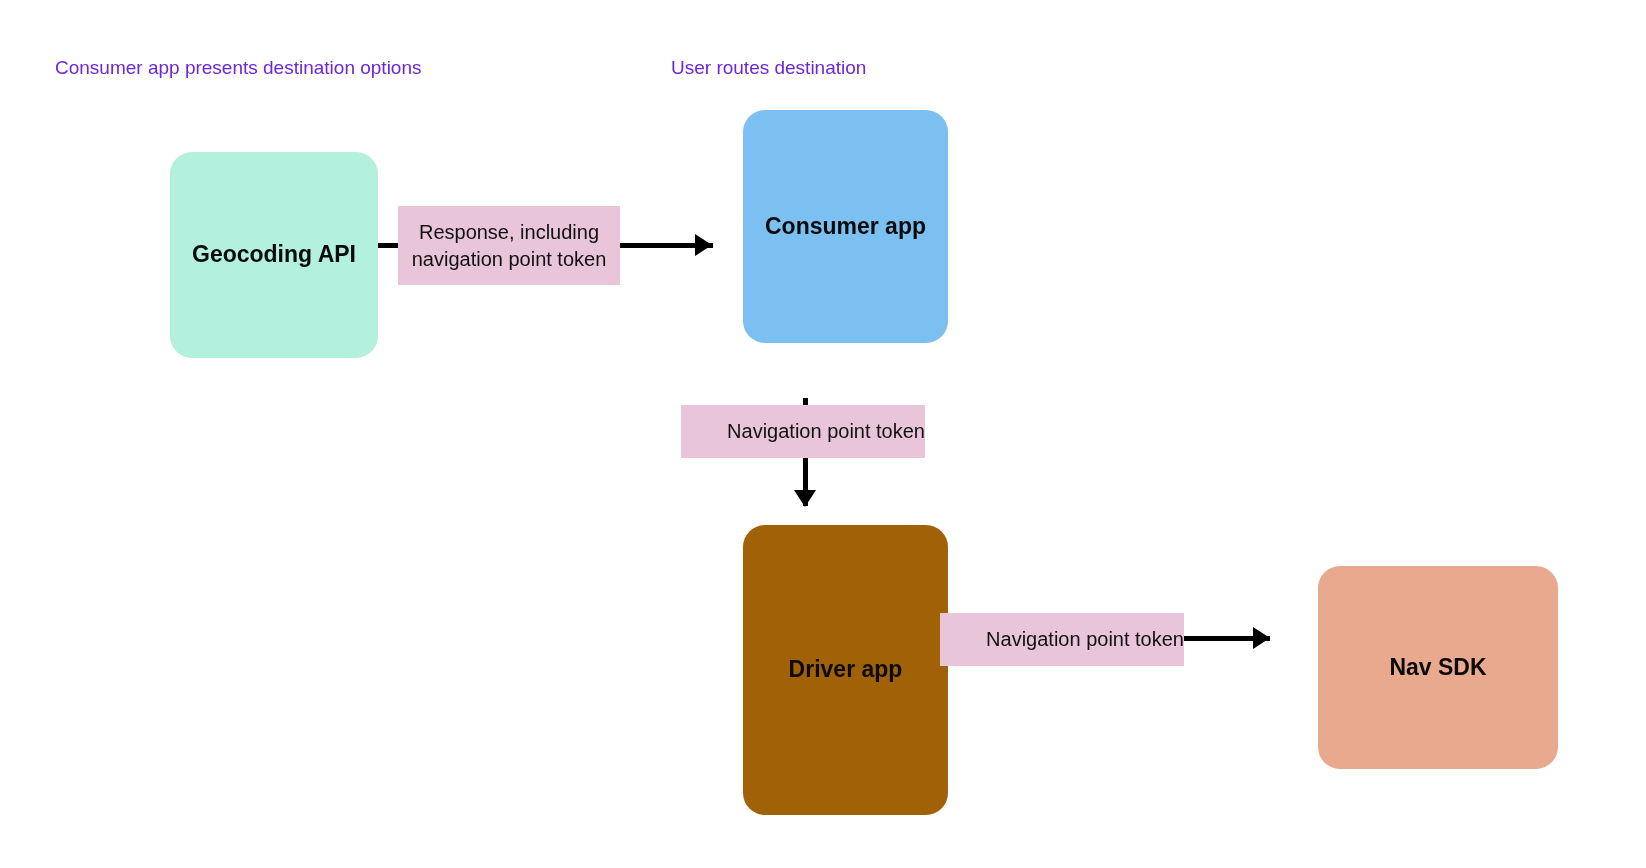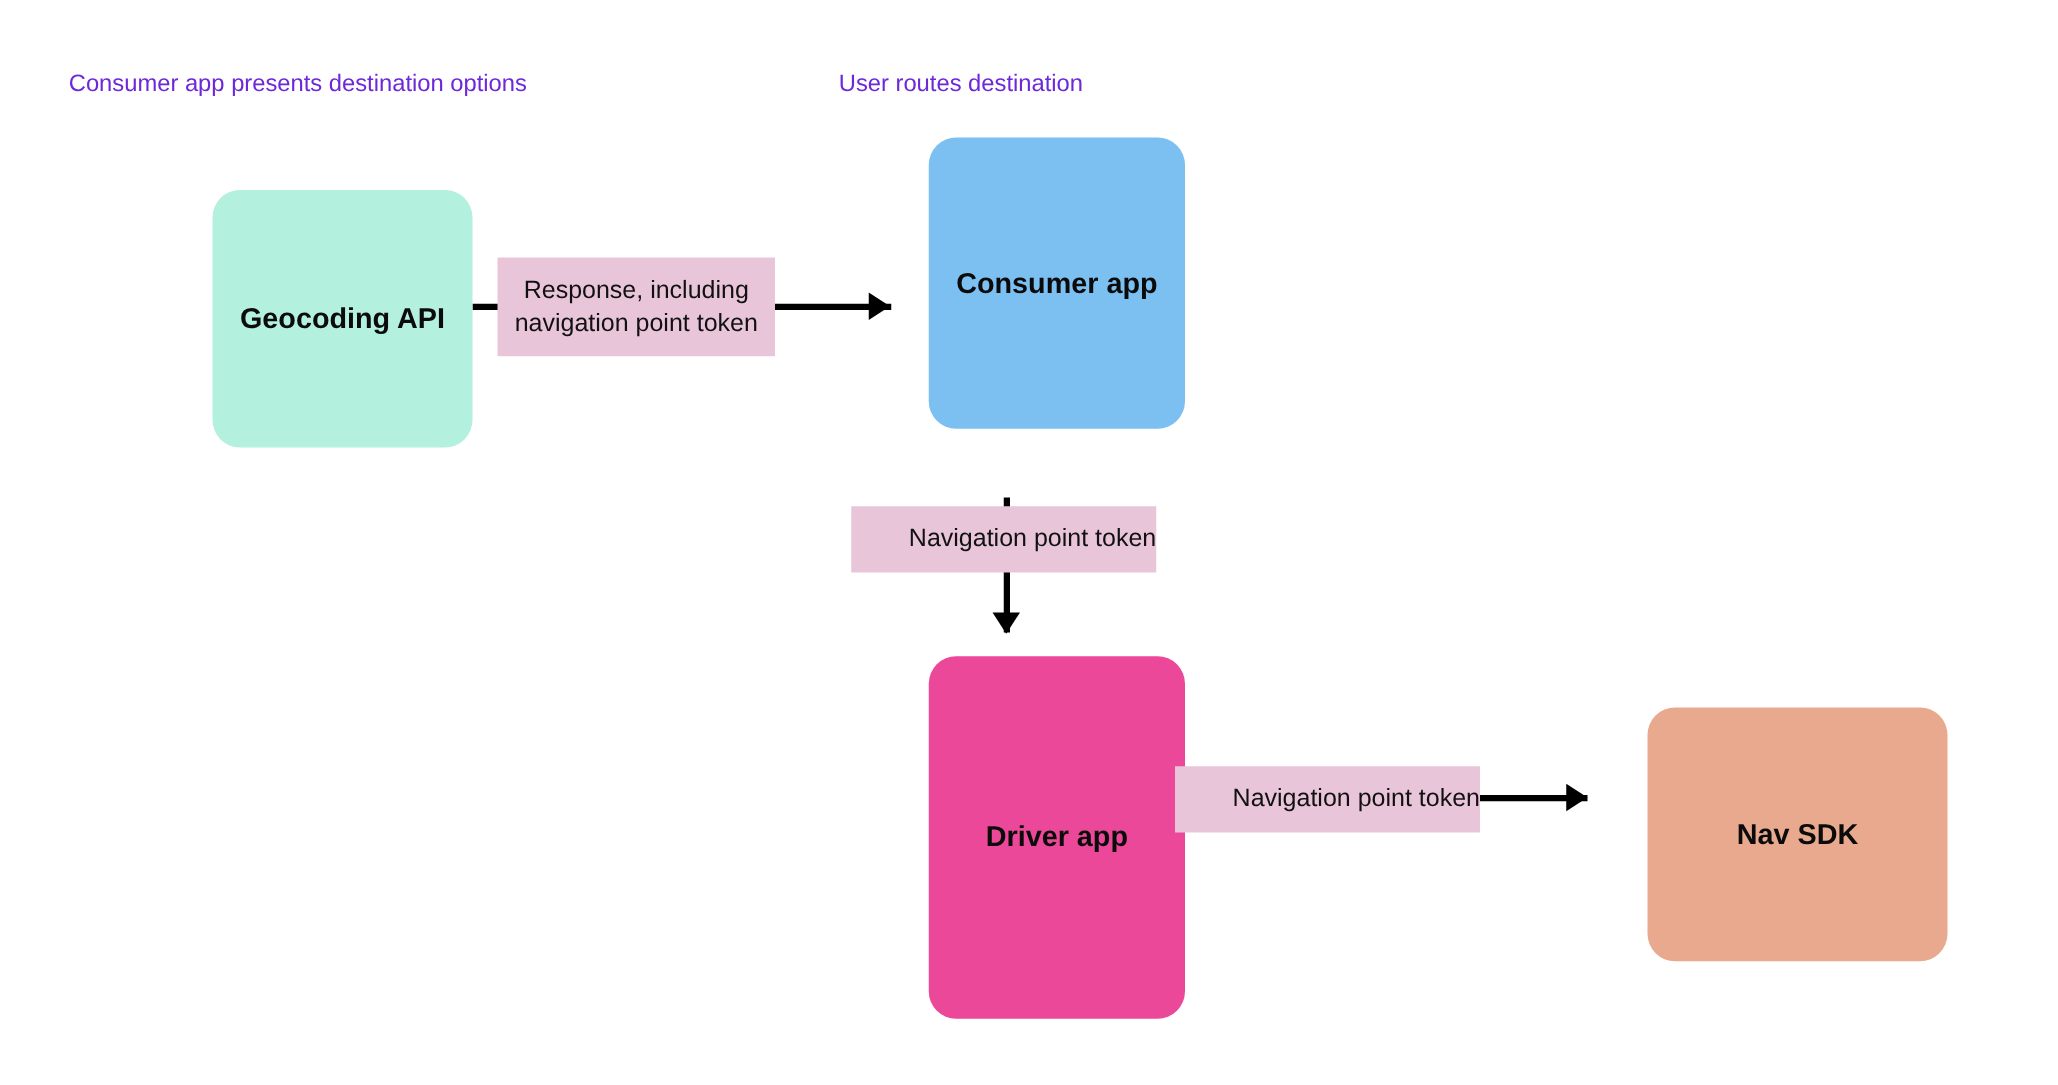--- a/index.html
+++ b/index.html
@@ -58,21 +58,21 @@
     background: #b3f0dd;
   }
   #node-consumer {
     left: 743px;  top: 110px;
     width: 205px; height: 233px;
     background: #7cc0f2;
   }
   #node-driver {
     left: 743px;  top: 525px;
     width: 205px; height: 290px;
-    background: #ec4899;
+    background: #a16207;
   }
   #node-navsdk {
     left: 1318px; top: 566px;
     width: 240px; height: 203px;
     background: #e9a98e;
   }
 
   
   .connector {
     position: absolute;

